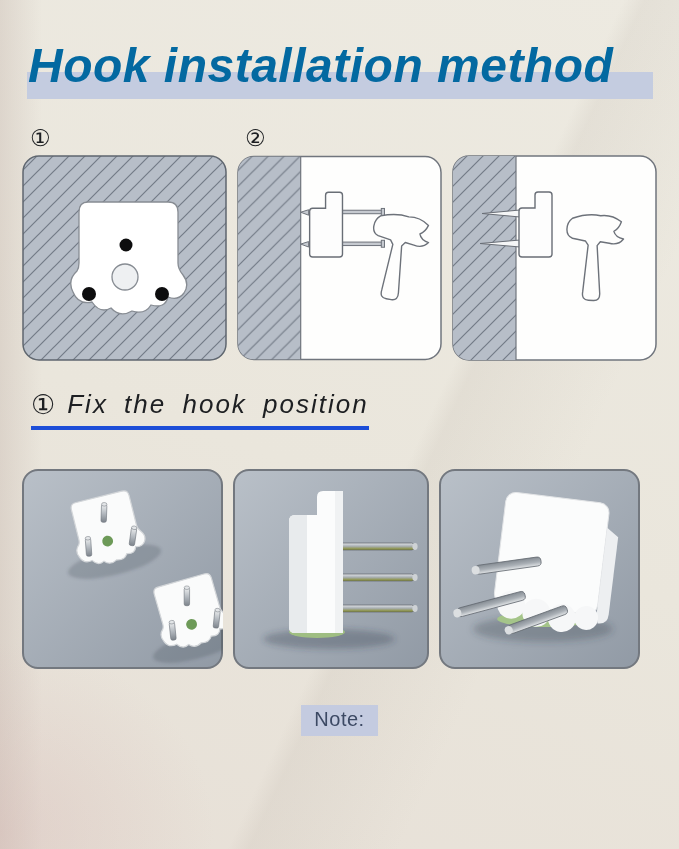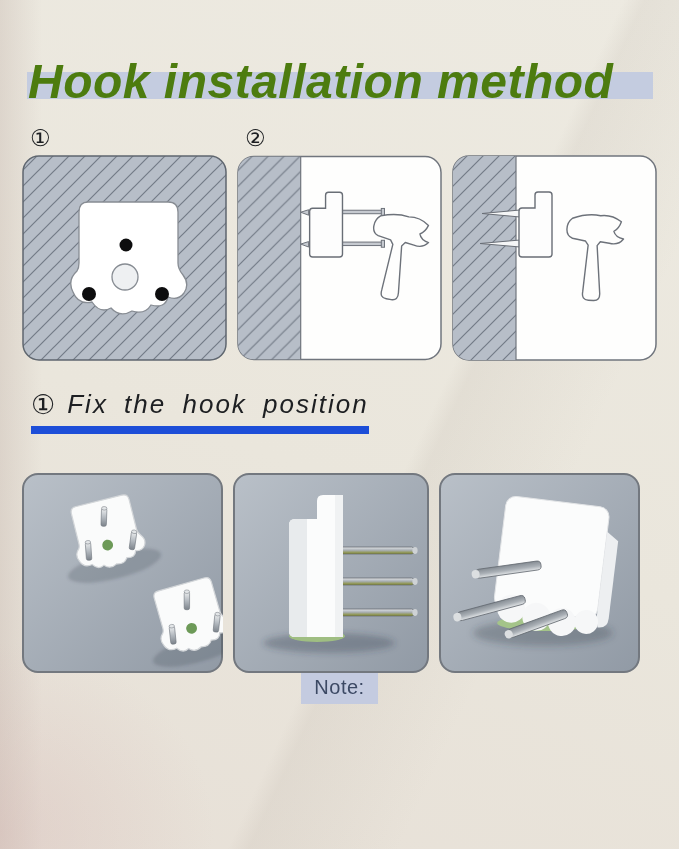--- a/index.html
+++ b/index.html
@@ -11,55 +11,55 @@
       linear-gradient(90deg, rgba(188,170,162,0.30), rgba(188,170,162,0) 42px),
       linear-gradient(115deg, rgba(255,255,255,0) 58%, rgba(176,166,155,0.14) 60%, rgba(255,255,255,0) 74%),
       linear-gradient(200deg,#edeae1 0%,#eae6dc 55%,#e7e0d7 100%);
   }
   .page{position:relative;width:679px;height:849px;}
 
   
   header{position:relative;padding-top:34px;height:64px;}
   .title-hl{position:absolute;left:27px;top:72px;width:626px;height:27px;background:#c4cce0;}
   h1{
-    position:relative;margin:16px 0 0 28px;z-index:1;
+    position:relative;margin:0 0 0 28px;z-index:1;
     font-size:48px;line-height:64px;font-style:italic;font-weight:700;
-    letter-spacing:0.5px;color:#4d7c0f;white-space:nowrap;
+    letter-spacing:0.5px;color:#0369a1;white-space:nowrap;
   }
 
   
   .row{display:flex;gap:10px;padding:0 22px;}
   .diagrams{margin-top:30px;}
   .fig{position:relative;flex:1;padding-top:27px;margin:0;}
   .badge{
     position:absolute;top:-3px;left:8px;font-size:23px;color:#1d1f22;
     font-family:"DejaVu Sans",sans-serif;font-style:normal;
   }
   .panel svg{display:block;width:100%;height:206px;}
   .photos{margin-top:39px;}
   .photo svg{display:block;width:100%;height:200px;}
 
   
   .steps{margin:28px 0 0 31px;}
   .step{
     display:inline-block;padding-bottom:6px;
-    border-bottom:8px solid #1d4ed8;white-space:nowrap;
+    border-bottom:4px solid #1d4ed8;white-space:nowrap;
   }
   .steps .step{display:table;}
   .stepnum{
     font-family:"DejaVu Sans",sans-serif;font-size:27px;color:#1d1f22;
     display:inline-block;margin-right:12px;vertical-align:-1px;
   }
   .steptext{
     font-size:26px;font-style:italic;color:#1d1f22;
     letter-spacing:2px;word-spacing:7px;
   }
 
   
-  footer{display:flex;justify-content:center;}
+  footer{margin-top:36px;display:flex;justify-content:center;}
   .note{
     display:inline-flex;gap:12px;background:#c4cbe0;color:#3c4964;
     font-size:20px;letter-spacing:0.5px;padding:3px 13px 5px;
   }
 </style>
 </head>
 <body>
 
 <div class="page">
 

